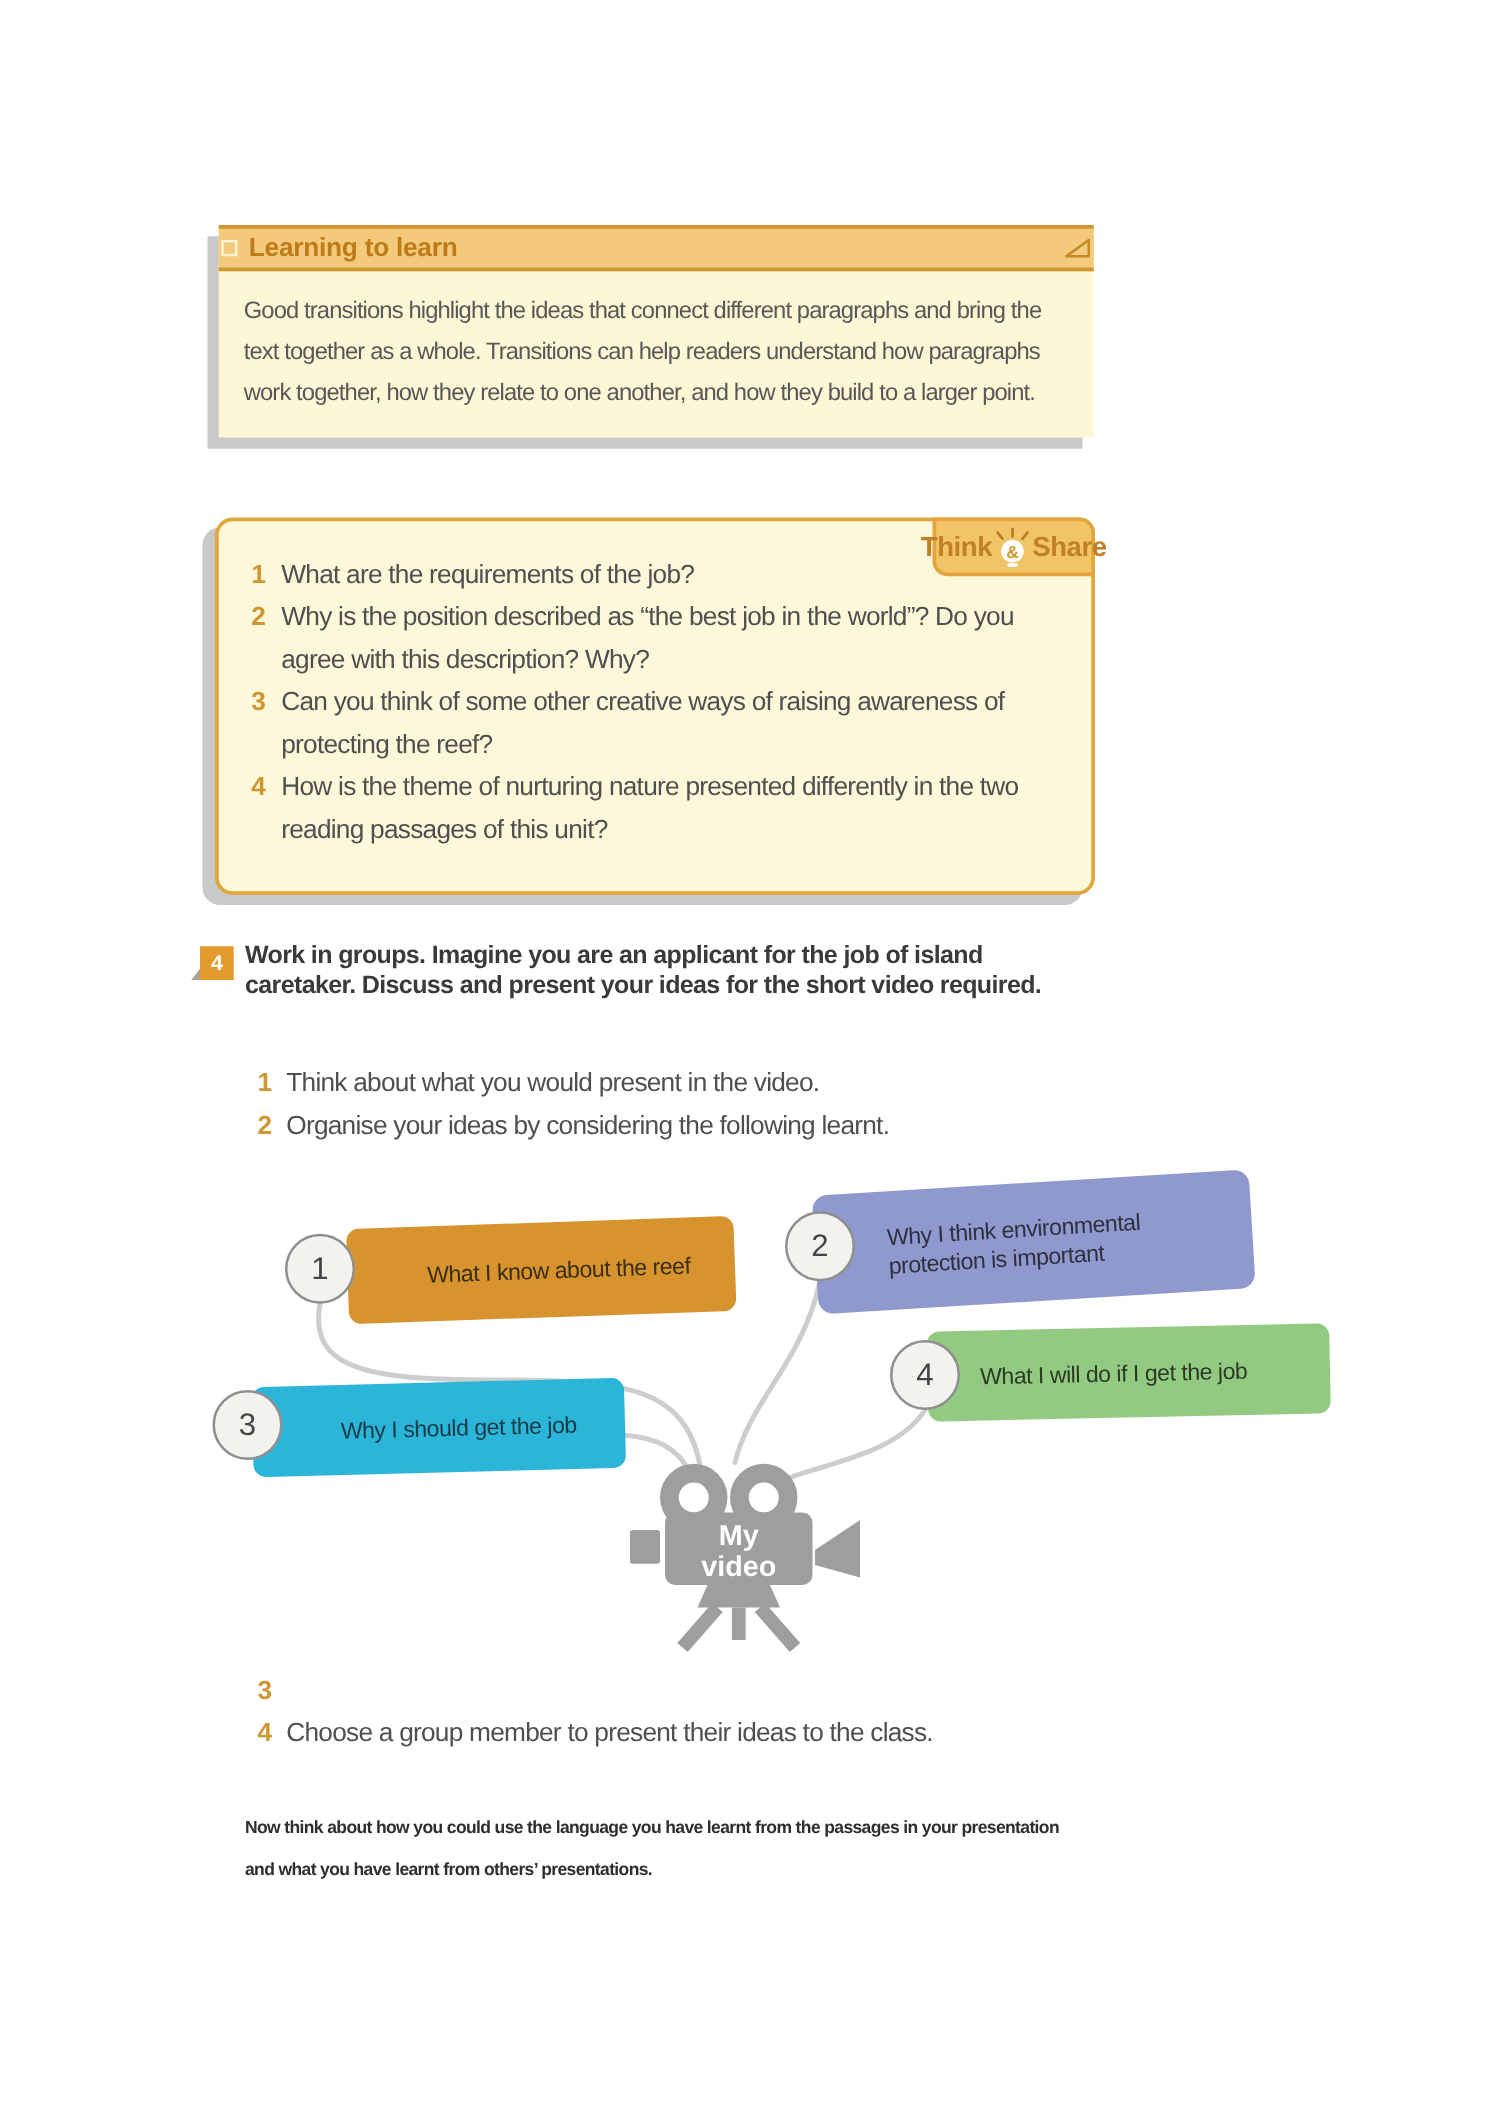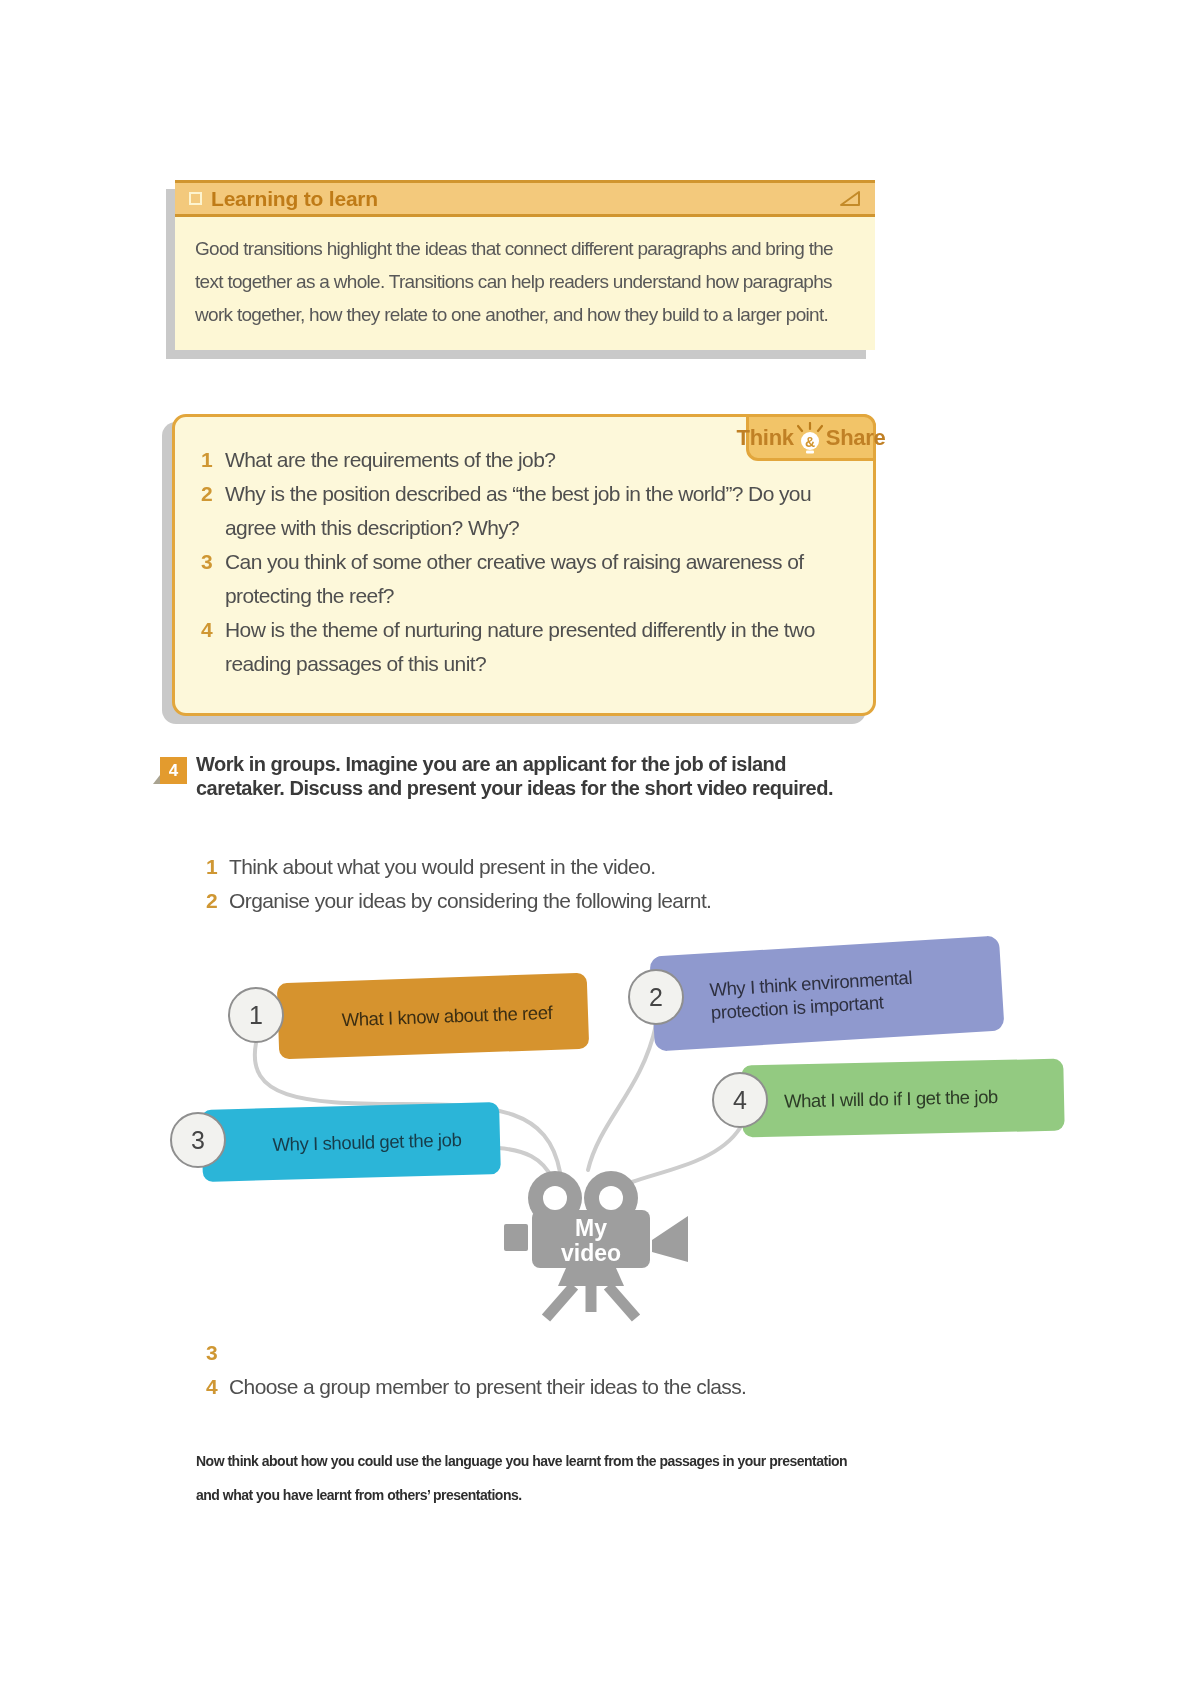--- a/index.html
+++ b/index.html
@@ -10,21 +10,21 @@
   }
 
   
   .learn-box {
     position:absolute; left:175px; top:180px; width:700px;
     background:#fdf7d5; box-shadow:-9px 9px 0 #c9c9c9;
   }
   .learn-header {
     height:37px; background:#f3c97c;
     border-top:3px solid #d0952f; border-bottom:3px solid #d0952f;
-    display:flex; align-items:center; padding:0 14px;
+    display:flex; align-items:center; padding:0 2px;
   }
   .learn-sq { width:13px; height:13px; border:2.5px solid #fdf4cf; margin-right:9px; flex:none; }
   .learn-title { color:#bf7b17; font-weight:bold; font-size:21px; letter-spacing:-0.2px; }
   .learn-tri { margin-left:auto; display:flex; }
   .learn-body {
     padding:15px 20px 19px 20px; font-size:19px; letter-spacing:-0.7px;
     color:#585858; line-height:33px;
   }
 
   

